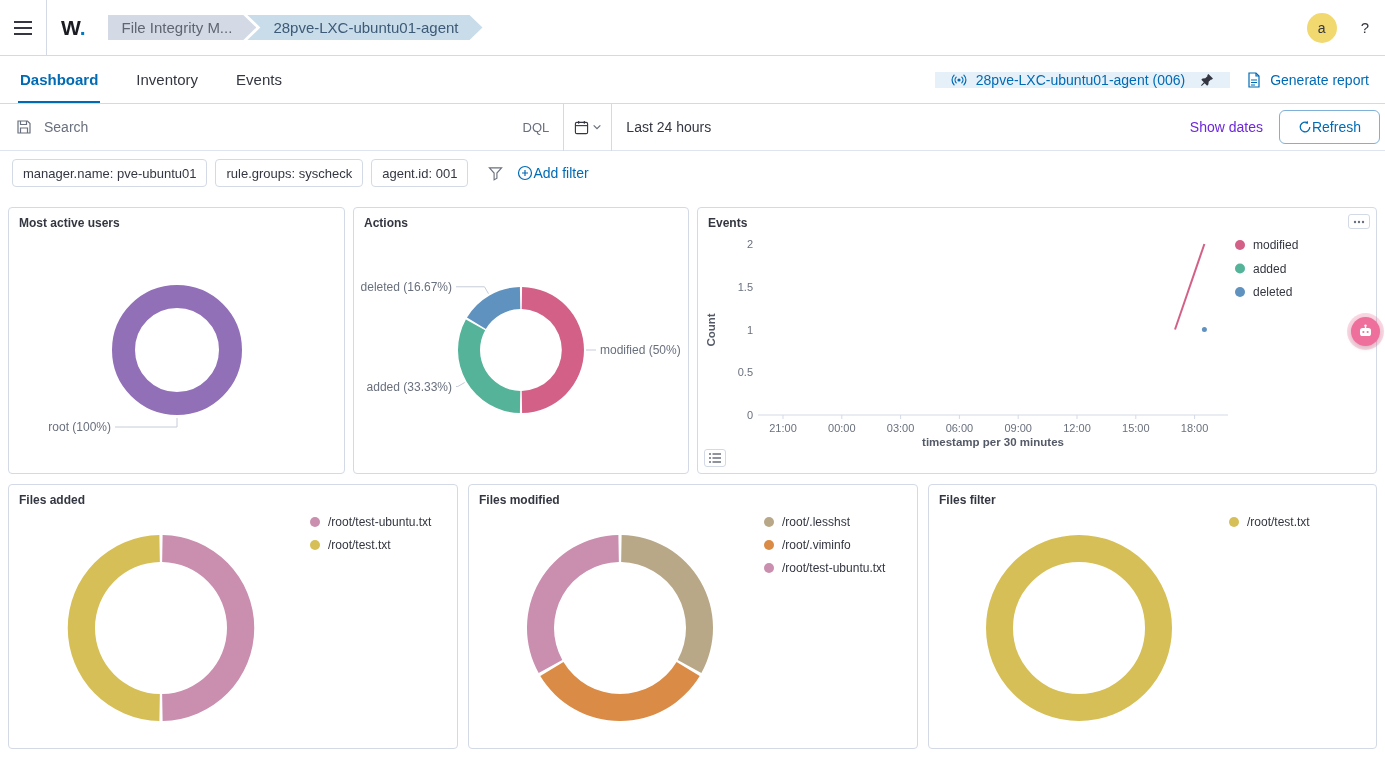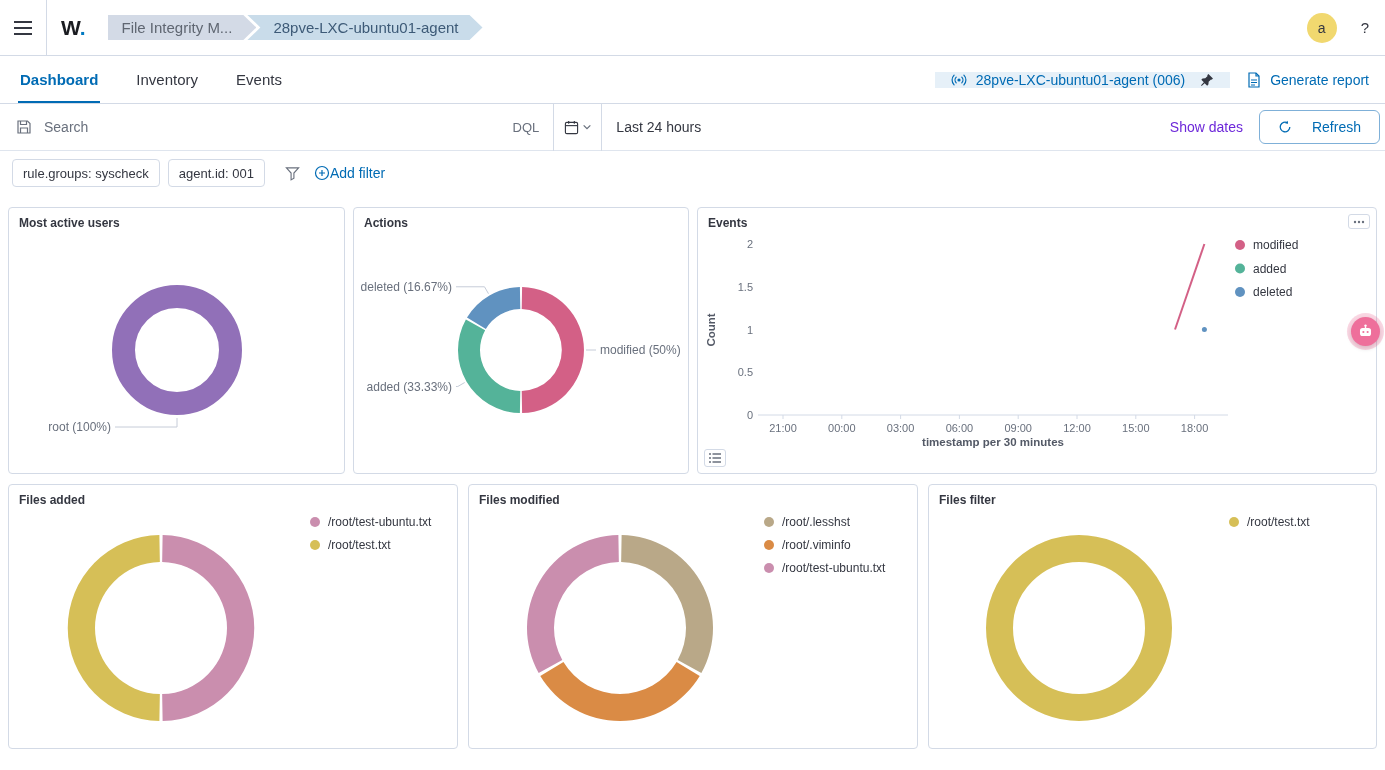--- a/index.html
+++ b/index.html
@@ -32,21 +32,21 @@
   
   .query-bar { height:47px; display:flex; align-items:center; border-bottom:1px solid #dfe5ee; padding:0 5px 0 16px; background:#fff; }
   .save-btn { background:none; border:none; display:flex; cursor:pointer; margin-right:12px; }
   .search-input { flex:1; border:none; outline:none; font-size:14px; color:#343741; font-family:inherit; background:transparent; }
   .search-input::placeholder { color:#69707d; }
   .dql { color:#69707d; font-size:13px; padding:0 14px; background:none; border:none; cursor:pointer; }
   .date-btn { height:47px; width:49px; display:flex; align-items:center; justify-content:center; gap:3px; border:none; border-left:1px solid #d3dae6; border-right:1px solid #d3dae6; background:none; cursor:pointer; }
   .time-range { padding:0 14px; font-size:14px; color:#343741; cursor:pointer; background:none; border:none; }
   .spacer { flex:1; }
   .show-dates { color:#6d28d9; font-size:14px; background:none; border:none; cursor:pointer; margin-right:16px; }
-  .refresh-btn { display:flex; align-items:center; gap:20px; height:34px; padding:0 18px; border:1px solid #7fb0d8; border-radius:6px; background:#fff; color:#006BB4; font-size:14px; cursor:pointer; font-family:inherit; }
+  .refresh-btn { display:flex; align-items:center; gap:0; height:34px; padding:0 18px; border:1px solid #7fb0d8; border-radius:6px; background:#fff; color:#006BB4; font-size:14px; cursor:pointer; font-family:inherit; }
 
   
   .filter-bar { height:44px; display:flex; align-items:center; gap:8px; padding:0 12px; background:#fff; }
   .pill { height:28px; display:flex; align-items:center; padding:0 10px; border:1px solid #d3dae6; border-radius:4px; background:#fff; font-size:13px; color:#343741; cursor:pointer; white-space:nowrap; }
   .funnel-btn { background:none; border:none; display:flex; cursor:pointer; margin:0 6px 0 12px; }
   .add-filter { display:flex; align-items:center; color:#006BB4; font-size:14px; background:none; border:none; cursor:pointer; }
 
   
   .dash { padding:12px 8px 0; }
   .dash-row { display:grid; gap:8px; }
@@ -140,20 +140,21 @@
   <button class="refresh-btn">
     <svg width="14" height="14" viewBox="0 0 16 16">
       <path d="M13.5 8A5.5 5.5 0 1 1 11 3.4" fill="none" stroke="#006BB4" stroke-width="1.5"></path>
       <path d="M11 .8l.5 3.5-3.4-.6z" fill="#006BB4"></path>
     </svg>
     <span>Refresh</span>
   </button>
 </div>
 
 <div class="filter-bar">
+  <button class="pill">manager.name: pve-ubuntu01</button>
   <button class="pill">rule.groups: syscheck</button>
   <button class="pill">agent.id: 001</button>
   <button class="funnel-btn">
     <svg width="15" height="15" viewBox="0 0 16 16">
         <path d="M1.5 2h13l-5 5.5V13l-3 1.8V7.5z" fill="none" stroke="#69707d" stroke-width="1.2"></path>
       </svg>
   </button>
   <button class="add-filter">
     <svg width="16" height="16" viewBox="0 0 16 16">
       <circle cx="8" cy="8" r="6.5" fill="none" stroke="#006BB4" stroke-width="1.2"></circle>

